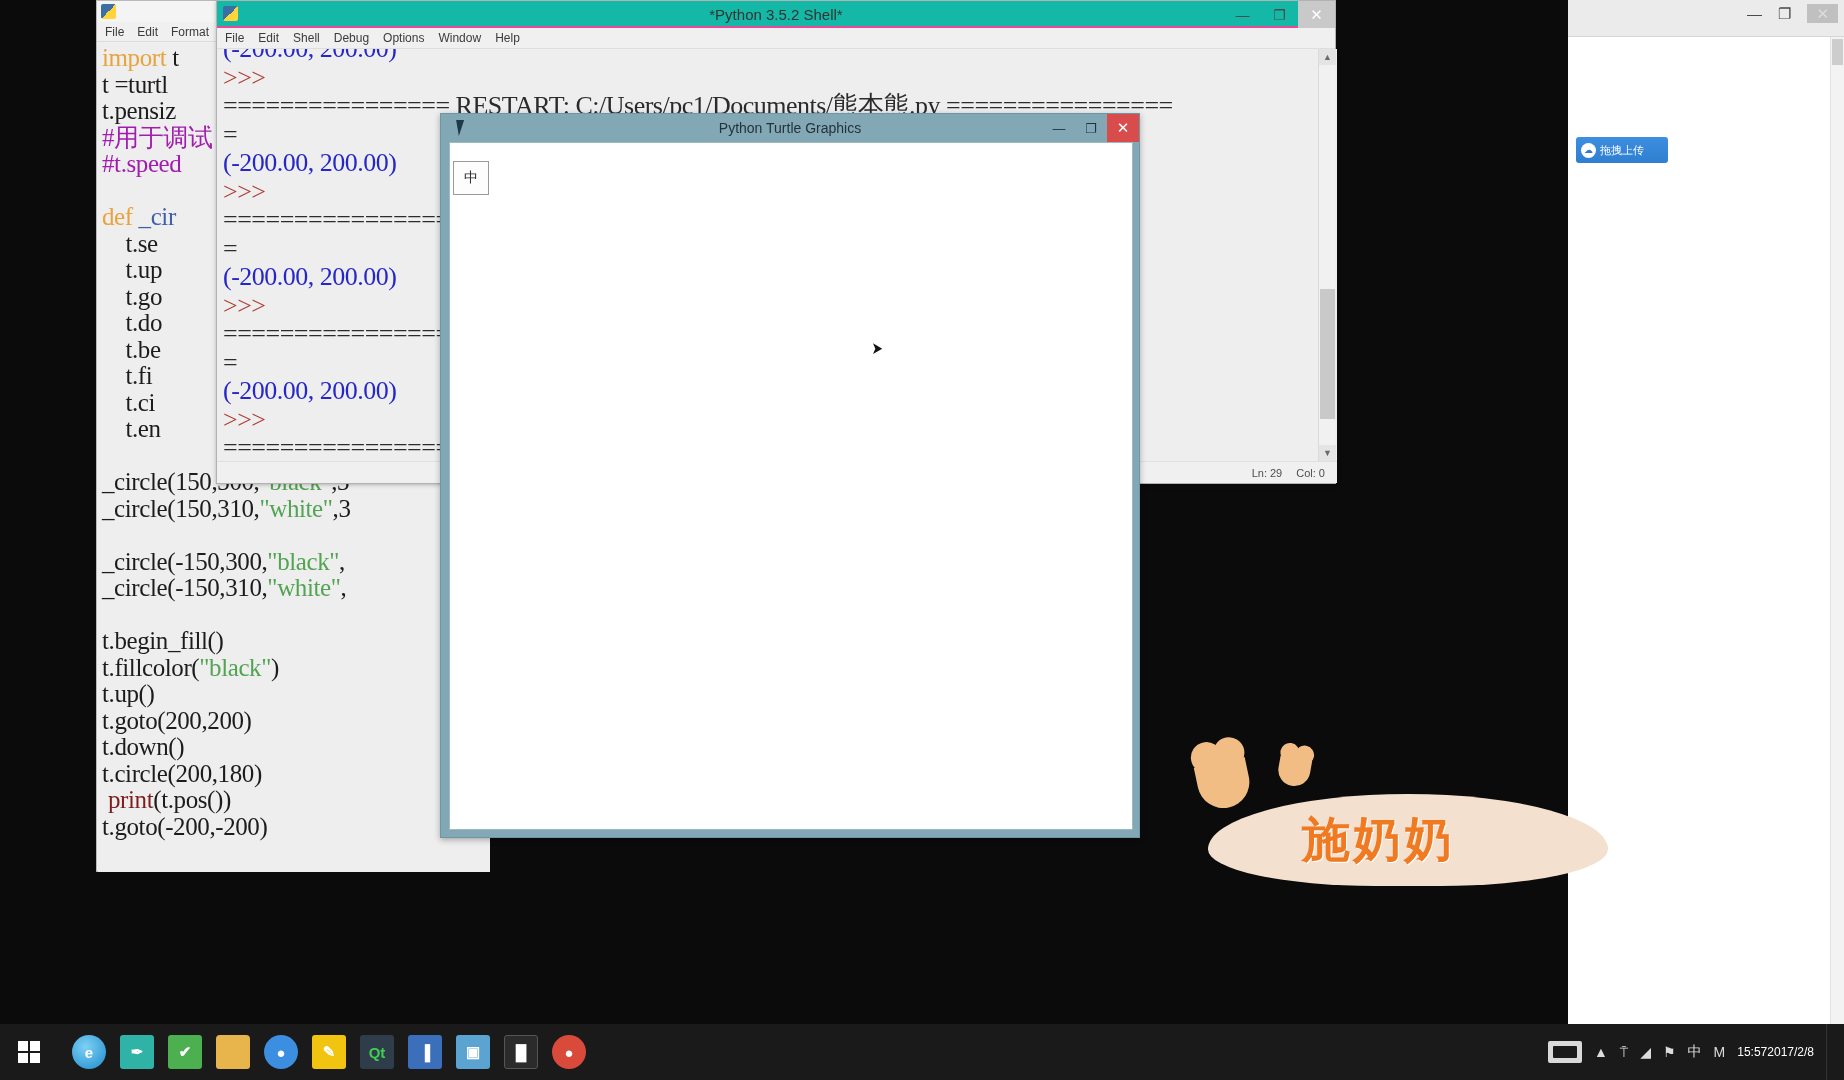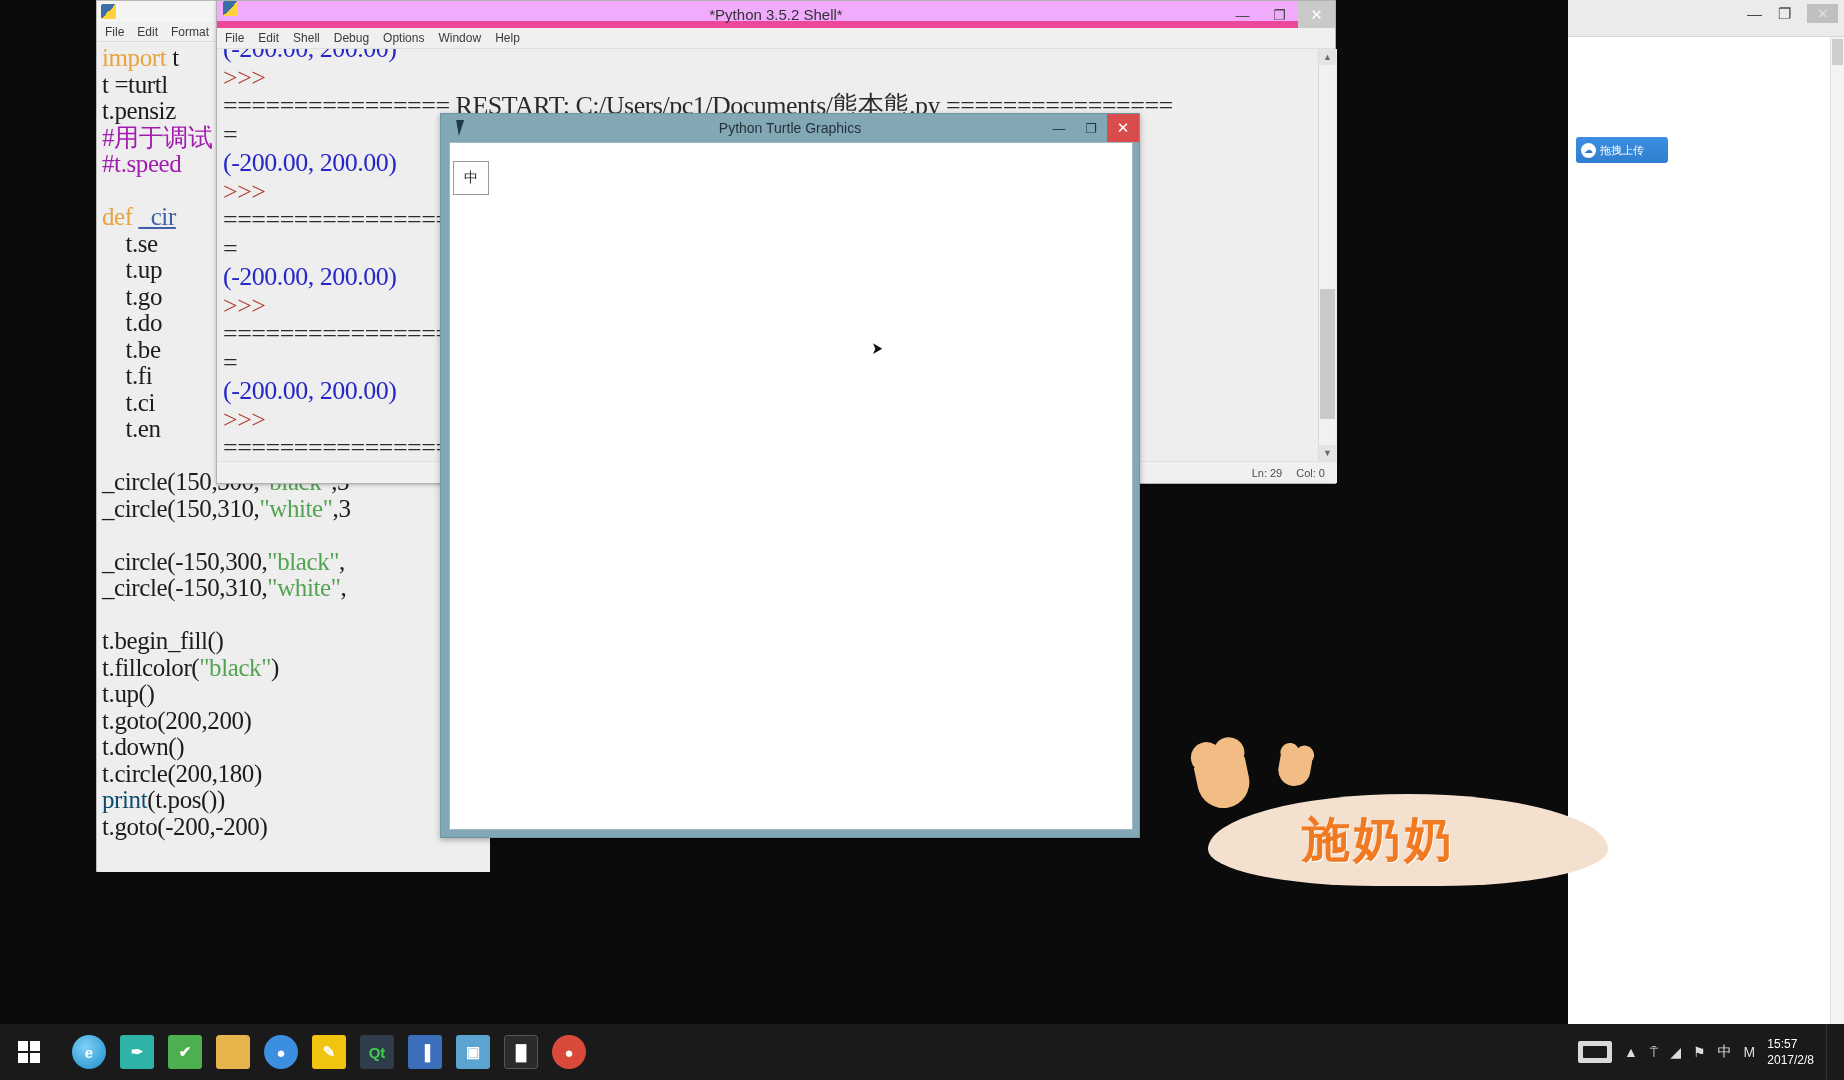--- a/index.html
+++ b/index.html
@@ -109,37 +109,37 @@
     font-family: "Liberation Serif", serif;
     font-size: 25px;
     line-height: 26.5px;
     white-space: pre;
     color: #1c1c1c;
     letter-spacing: -0.4px;
   }
   .kw      { color: #e8a33d; }
   .cmt     { color: #a21caf; }
   .str     { color: #52a352; }
-  .fname   { color: #3f5fa8; text-decoration: underline; }
-  .kwviolet{ color: #0c4a6e; }
+  .fname   { color: #3f5fa8; }
+  .kwviolet{ color: #7f1d1d; margin-left: 6px; }
 
   
   .shell-win {
     position: absolute;
     left: 216px; top: 0px;
     width: 1120px; height: 484px;
     background: #f0f0f0;
     border: 1px solid #b2b2b2;
     box-shadow: 0 1px 4px rgba(0,0,0,.25);
   }
   .shell-titlebar {
     position: relative;
-    height: 27px; background: #f0abfc;
-    display: flex; align-items: flex-start;
-    border-bottom: 7px solid #ec4899;
+    height: 27px; background: #14b8a6;
+    display: flex; align-items: center;
+    border-bottom: 2px solid #ec4899;
   }
   .shell-titlebar .py-ico { margin-left: 6px; }
   .shell-title {
     position: absolute; left: 0; right: 0; top: 5px;
     text-align: center; font-size: 15px; color: #333;
   }
   .shell-winbtns {
     position: absolute; right: 0; top: 0;
     display: flex; height: 27px;
   }
@@ -328,21 +328,21 @@
   .tray-kbd {
     width: 34px; height: 22px; background: #d9d9d9;
     border-radius: 2px; display: flex; align-items: center; justify-content: center;
   }
   .tray-kbd i {
     width: 24px; height: 12px; background: #1a1a1a; border-radius: 1px;
     display: block;
   }
   .tray-ico { color: #dcdcdc; font-size: 14px; }
   .tray-clock {
-    display: flex; flex-direction: column; align-items: flex-start;
+    display: flex; align-items: flex-end;
     line-height: 16px; font-size: 12px; color: #fff;
   }
   .tray-edge {
     width: 6px; height: 56px; background: #1a1a1a; border-left: 1px solid #333;
   }
 </style>
 </head>
 <body>
 
 <div id="screen">

